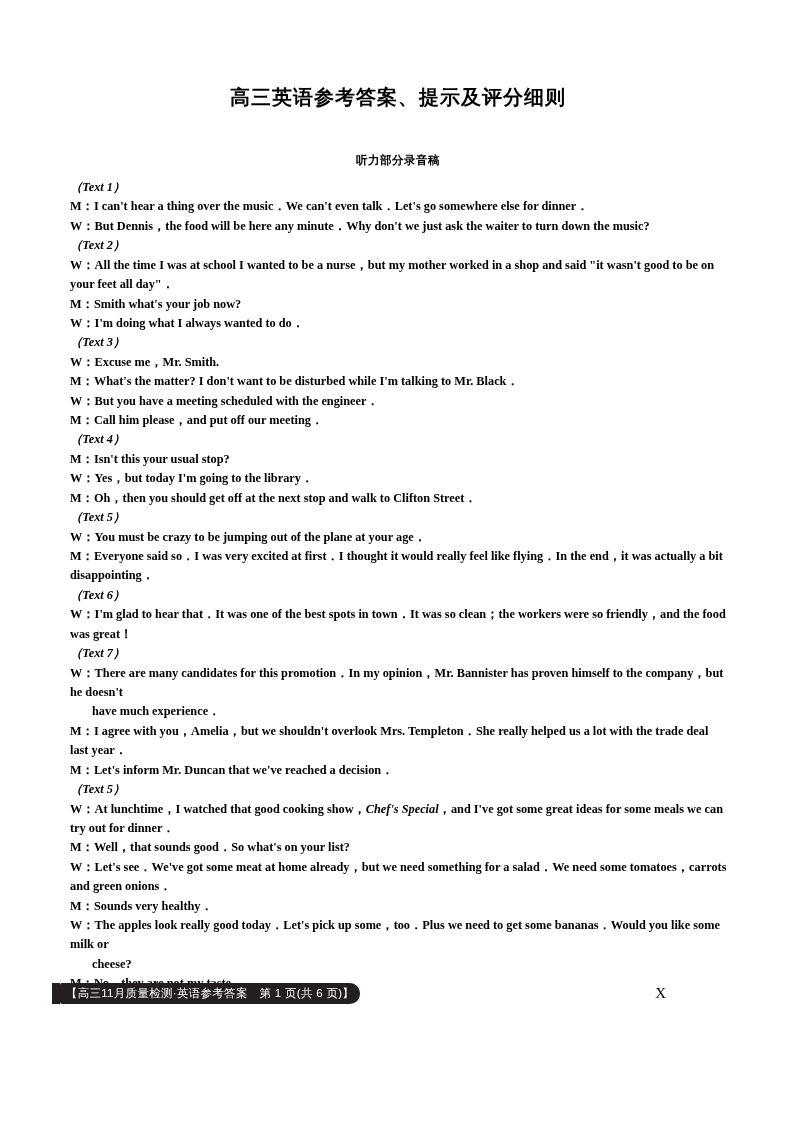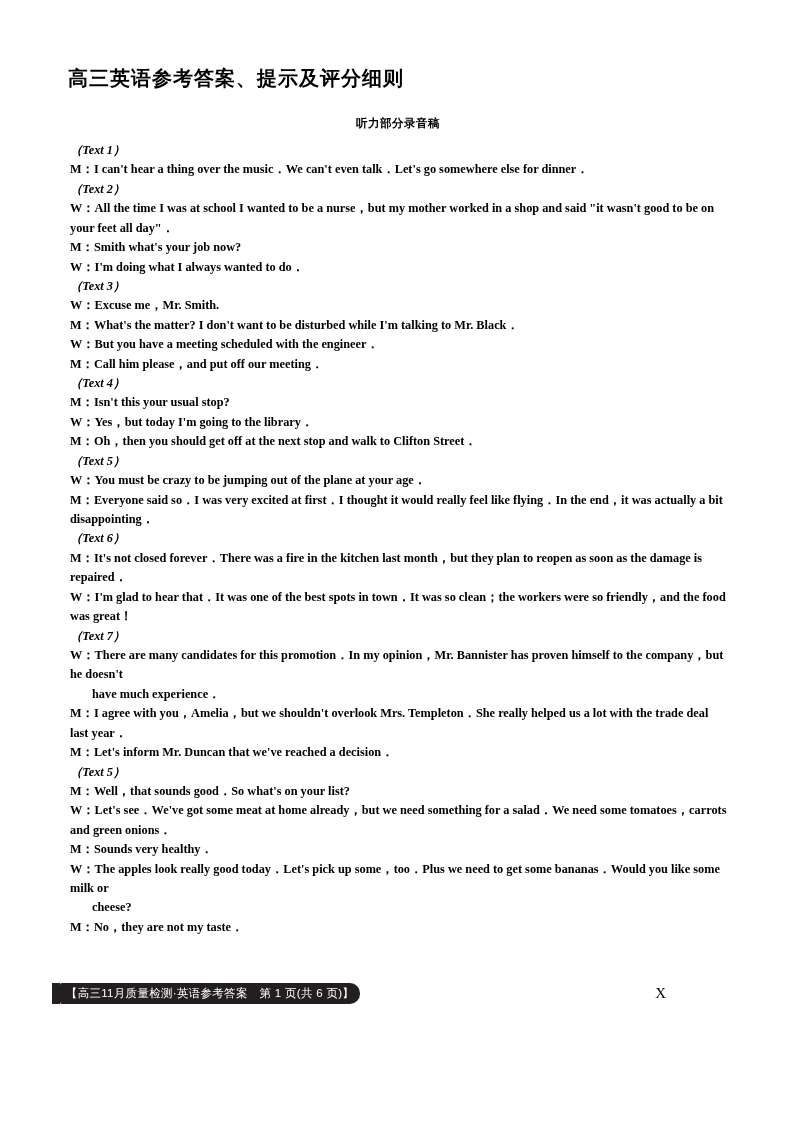--- a/index.html
+++ b/index.html
@@ -18,34 +18,35 @@
     color: #000;
     overflow: hidden;
   }
   .content {
     position: absolute;
     left: 68px;
     top: 0;
     width: 660px;
   }
   .doc-title {
+    text-align: center;
     font-family: "Liberation Sans", sans-serif;
     font-weight: bold;
     font-size: 20px;
     letter-spacing: 1px;
-    margin-top: 65px;
+    margin-top: 84px;
     margin-bottom: 0;
   }
   .section-head {
     text-align: center;
     font-family: "Liberation Sans", sans-serif;
     font-weight: bold;
     font-size: 11.5px;
     letter-spacing: 0.5px;
-    margin-top: 24px;
+    margin-top: 42px;
     margin-bottom: 10px;
   }
   .text-label {
     font-size: 12.3px;
     font-style: italic;
     font-family: "Liberation Serif", serif;
     line-height: 1.58;
     margin: 0;
     padding-left: 2px;
     font-weight: bold;
@@ -110,44 +111,45 @@
 <div class="page">
   <div class="content">
 
     <div class="doc-title">高三英语参考答案、提示及评分细则</div>
 
     <div class="section-head">听力部分录音稿</div>
 
     <div id="blocks">
         <div class="text-label">（Text 1）</div>
         <div class="line">M：I can't hear a thing over the music．We can't even talk．Let's go somewhere else for dinner．</div>
+        <div class="line">W：But Dennis，the food will be here any minute．Why don't we just ask the waiter to turn down the music?</div>
         <div class="text-label">（Text 2）</div>
         <div class="line">W：All the time I was at school I wanted to be a nurse，but my mother worked in a shop and said "it wasn't good to be on your feet all day"．</div>
         <div class="line">M：Smith what's your job now?</div>
         <div class="line">W：I'm doing what I always wanted to do．</div>
         <div class="text-label">（Text 3）</div>
         <div class="line">W：Excuse me，Mr. Smith.</div>
         <div class="line">M：What's the matter? I don't want to be disturbed while I'm talking to Mr. Black．</div>
         <div class="line">W：But you have a meeting scheduled with the engineer．</div>
         <div class="line">M：Call him please，and put off our meeting．</div>
         <div class="text-label">（Text 4）</div>
         <div class="line">M：Isn't this your usual stop?</div>
         <div class="line">W：Yes，but today I'm going to the library．</div>
         <div class="line">M：Oh，then you should get off at the next stop and walk to Clifton Street．</div>
         <div class="text-label">（Text 5）</div>
         <div class="line">W：You must be crazy to be jumping out of the plane at your age．</div>
         <div class="line">M：Everyone said so．I was very excited at first．I thought it would really feel like flying．In the end，it was actually a bit disappointing．</div>
         <div class="text-label">（Text 6）</div>
-        <div class="line">M：It's not closed forever．There was a fire in the kitchen last month，but they plan to reopen as soon as the damage is repaired．</div>
         <div class="line">W：I'm glad to hear that．It was one of the best spots in town．It was so clean；the workers were so friendly，and the food was great！</div>
         <div class="text-label">（Text 7）</div>
         <div class="line">W：There are many candidates for this promotion．In my opinion，Mr. Bannister has proven himself to the company，but he doesn't <span class="cont">have much experience．</span></div>
         <div class="line">M：I agree with you，Amelia，but we shouldn't overlook Mrs. Templeton．She really helped us a lot with the trade deal last year．</div>
         <div class="line">M：Let's inform Mr. Duncan that we've reached a decision．</div>
         <div class="text-label">（Text 5）</div>
+        <div class="line">W：At lunchtime，I watched that good cooking show，<i>Chef's Special</i>，and I've got some great ideas for some meals we can try out for dinner．</div>
         <div class="line">M：Well，that sounds good．So what's on your list?</div>
         <div class="line">W：Let's see．We've got some meat at home already，but we need something for a salad．We need some tomatoes，carrots and green onions．</div>
         <div class="line">M：Sounds very healthy．</div>
         <div class="line">W：The apples look really good today．Let's pick up some，too．Plus we need to get some bananas．Would you like some milk or <span class="cont">cheese?</span></div>
         <div class="line">M：No，they are not my taste．</div>
       </div>
 
   </div>
 
   <div class="footer">

